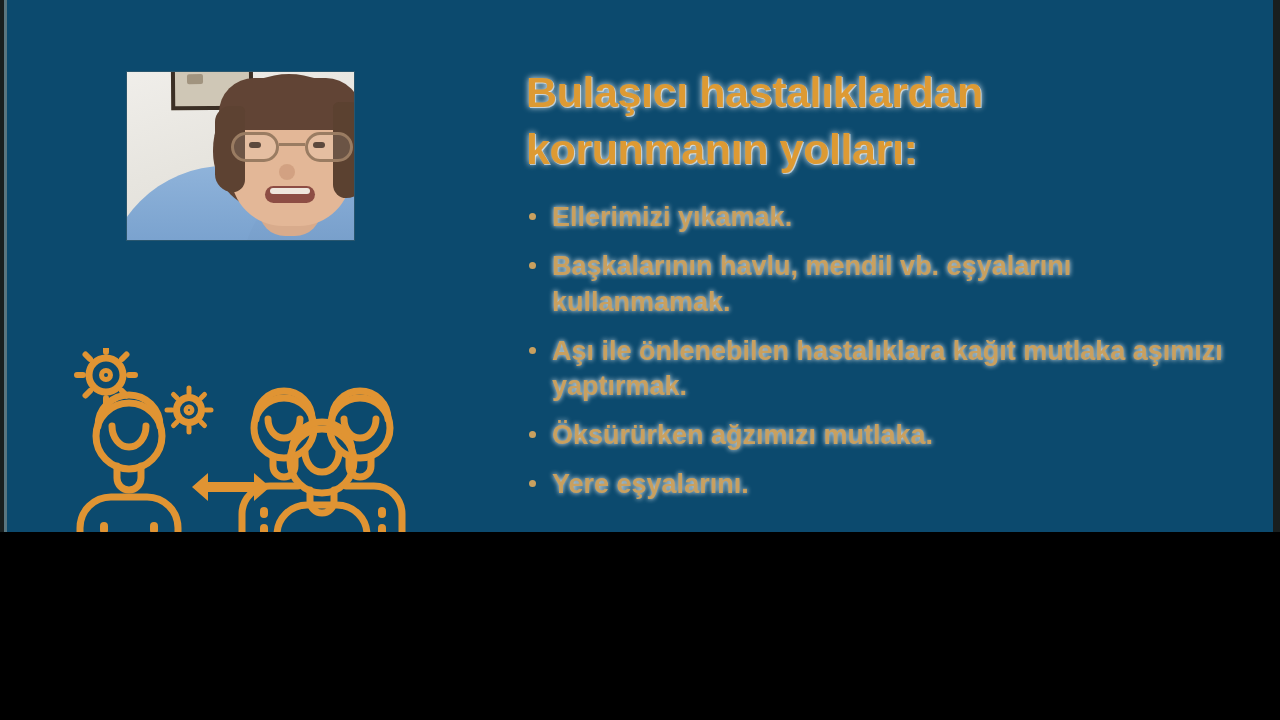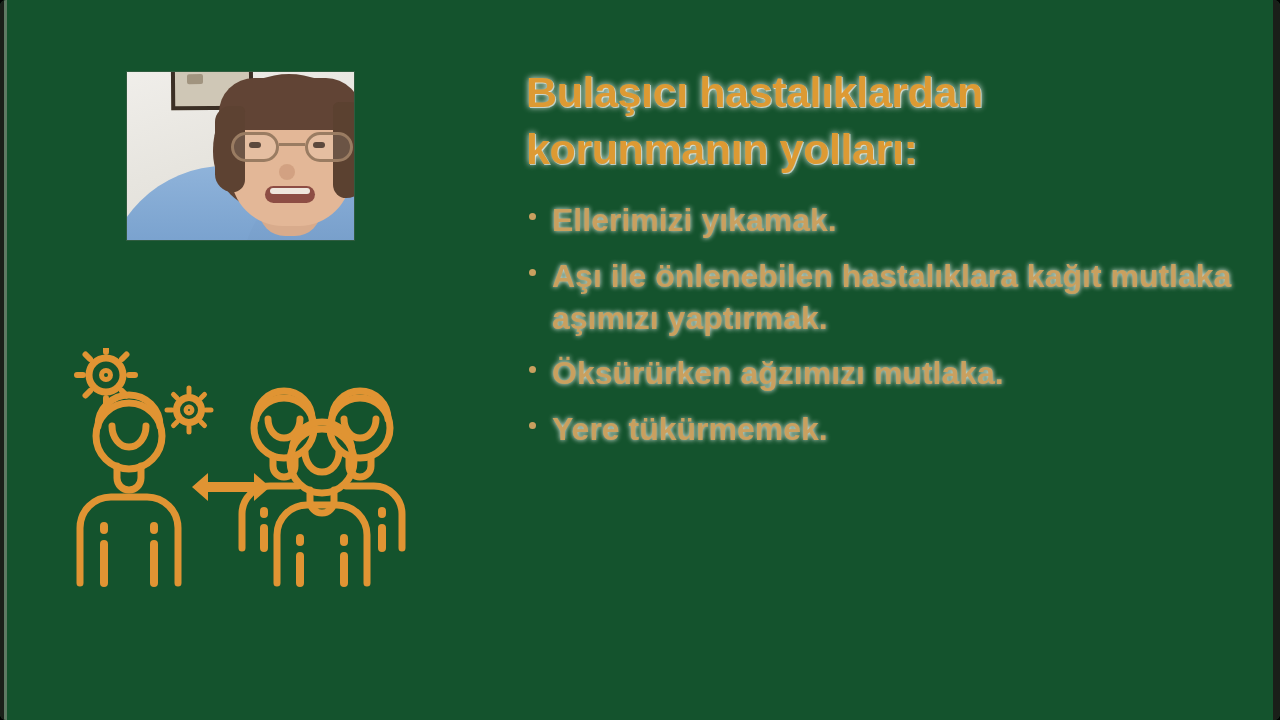--- a/index.html
+++ b/index.html
@@ -4,26 +4,25 @@
 <title>Bulasici hastaliklardan korunmanin yollari</title>
 <style>
   html, body {
     margin: 0;
     padding: 0;
     background: #000;
   }
   .screen {
     position: relative;
     width: 1280px;
-    height: 720px;
-    background: #14532d;
+    height: 532px;
+    background: #0c4a6e;
     overflow: hidden;
     font-family: "Liberation Sans", sans-serif;
     box-sizing: border-box;
-    border-radius: 6px;
   }
   
   .edge {
     position: absolute;
     top: 0;
     width: 4px;
     height: 720px;
     background: #1b1b18;
     opacity: .92;
   }
@@ -227,21 +226,21 @@
   }
   ul.bullets {
     list-style: none;
     margin: 0;
     padding: 0;
   }
   ul.bullets li {
     position: relative;
     padding-left: 26px;
     margin: 0 0 14px 8px;
-    font-size: 32px;
+    font-size: 27px;
     font-weight: 600;
     line-height: 1.30;
     color: #C9A05F;
     text-shadow: 0 0 5px rgba(255,255,255,.95);
     max-width: 700px;
   }
   ul.bullets li .dot {
     position: absolute;
     left: 3px;
     top: 13px;
@@ -347,26 +346,30 @@
   <div class="content">
     <h1 class="title">Bulaşıcı hastalıklardan korunmanın yolları:</h1>
 
     <ul class="bullets">
       <li>
         <span class="dot"></span>
         <span>Ellerimizi yıkamak.</span>
       </li>
       <li>
         <span class="dot"></span>
+        <span>Başkalarının havlu, mendil vb. eşyalarını kullanmamak.</span>
+      </li>
+      <li>
+        <span class="dot"></span>
         <span>Aşı ile önlenebilen hastalıklara kağıt mutlaka aşımızı yaptırmak.</span>
       </li>
       <li>
         <span class="dot"></span>
         <span>Öksürürken ağzımızı mutlaka.</span>
       </li>
       <li>
         <span class="dot"></span>
-        <span>Yere tükürmemek.</span>
+        <span>Yere eşyalarını.</span>
       </li>
     </ul>
   </div>
 
 </div>
 
 </body></html>

